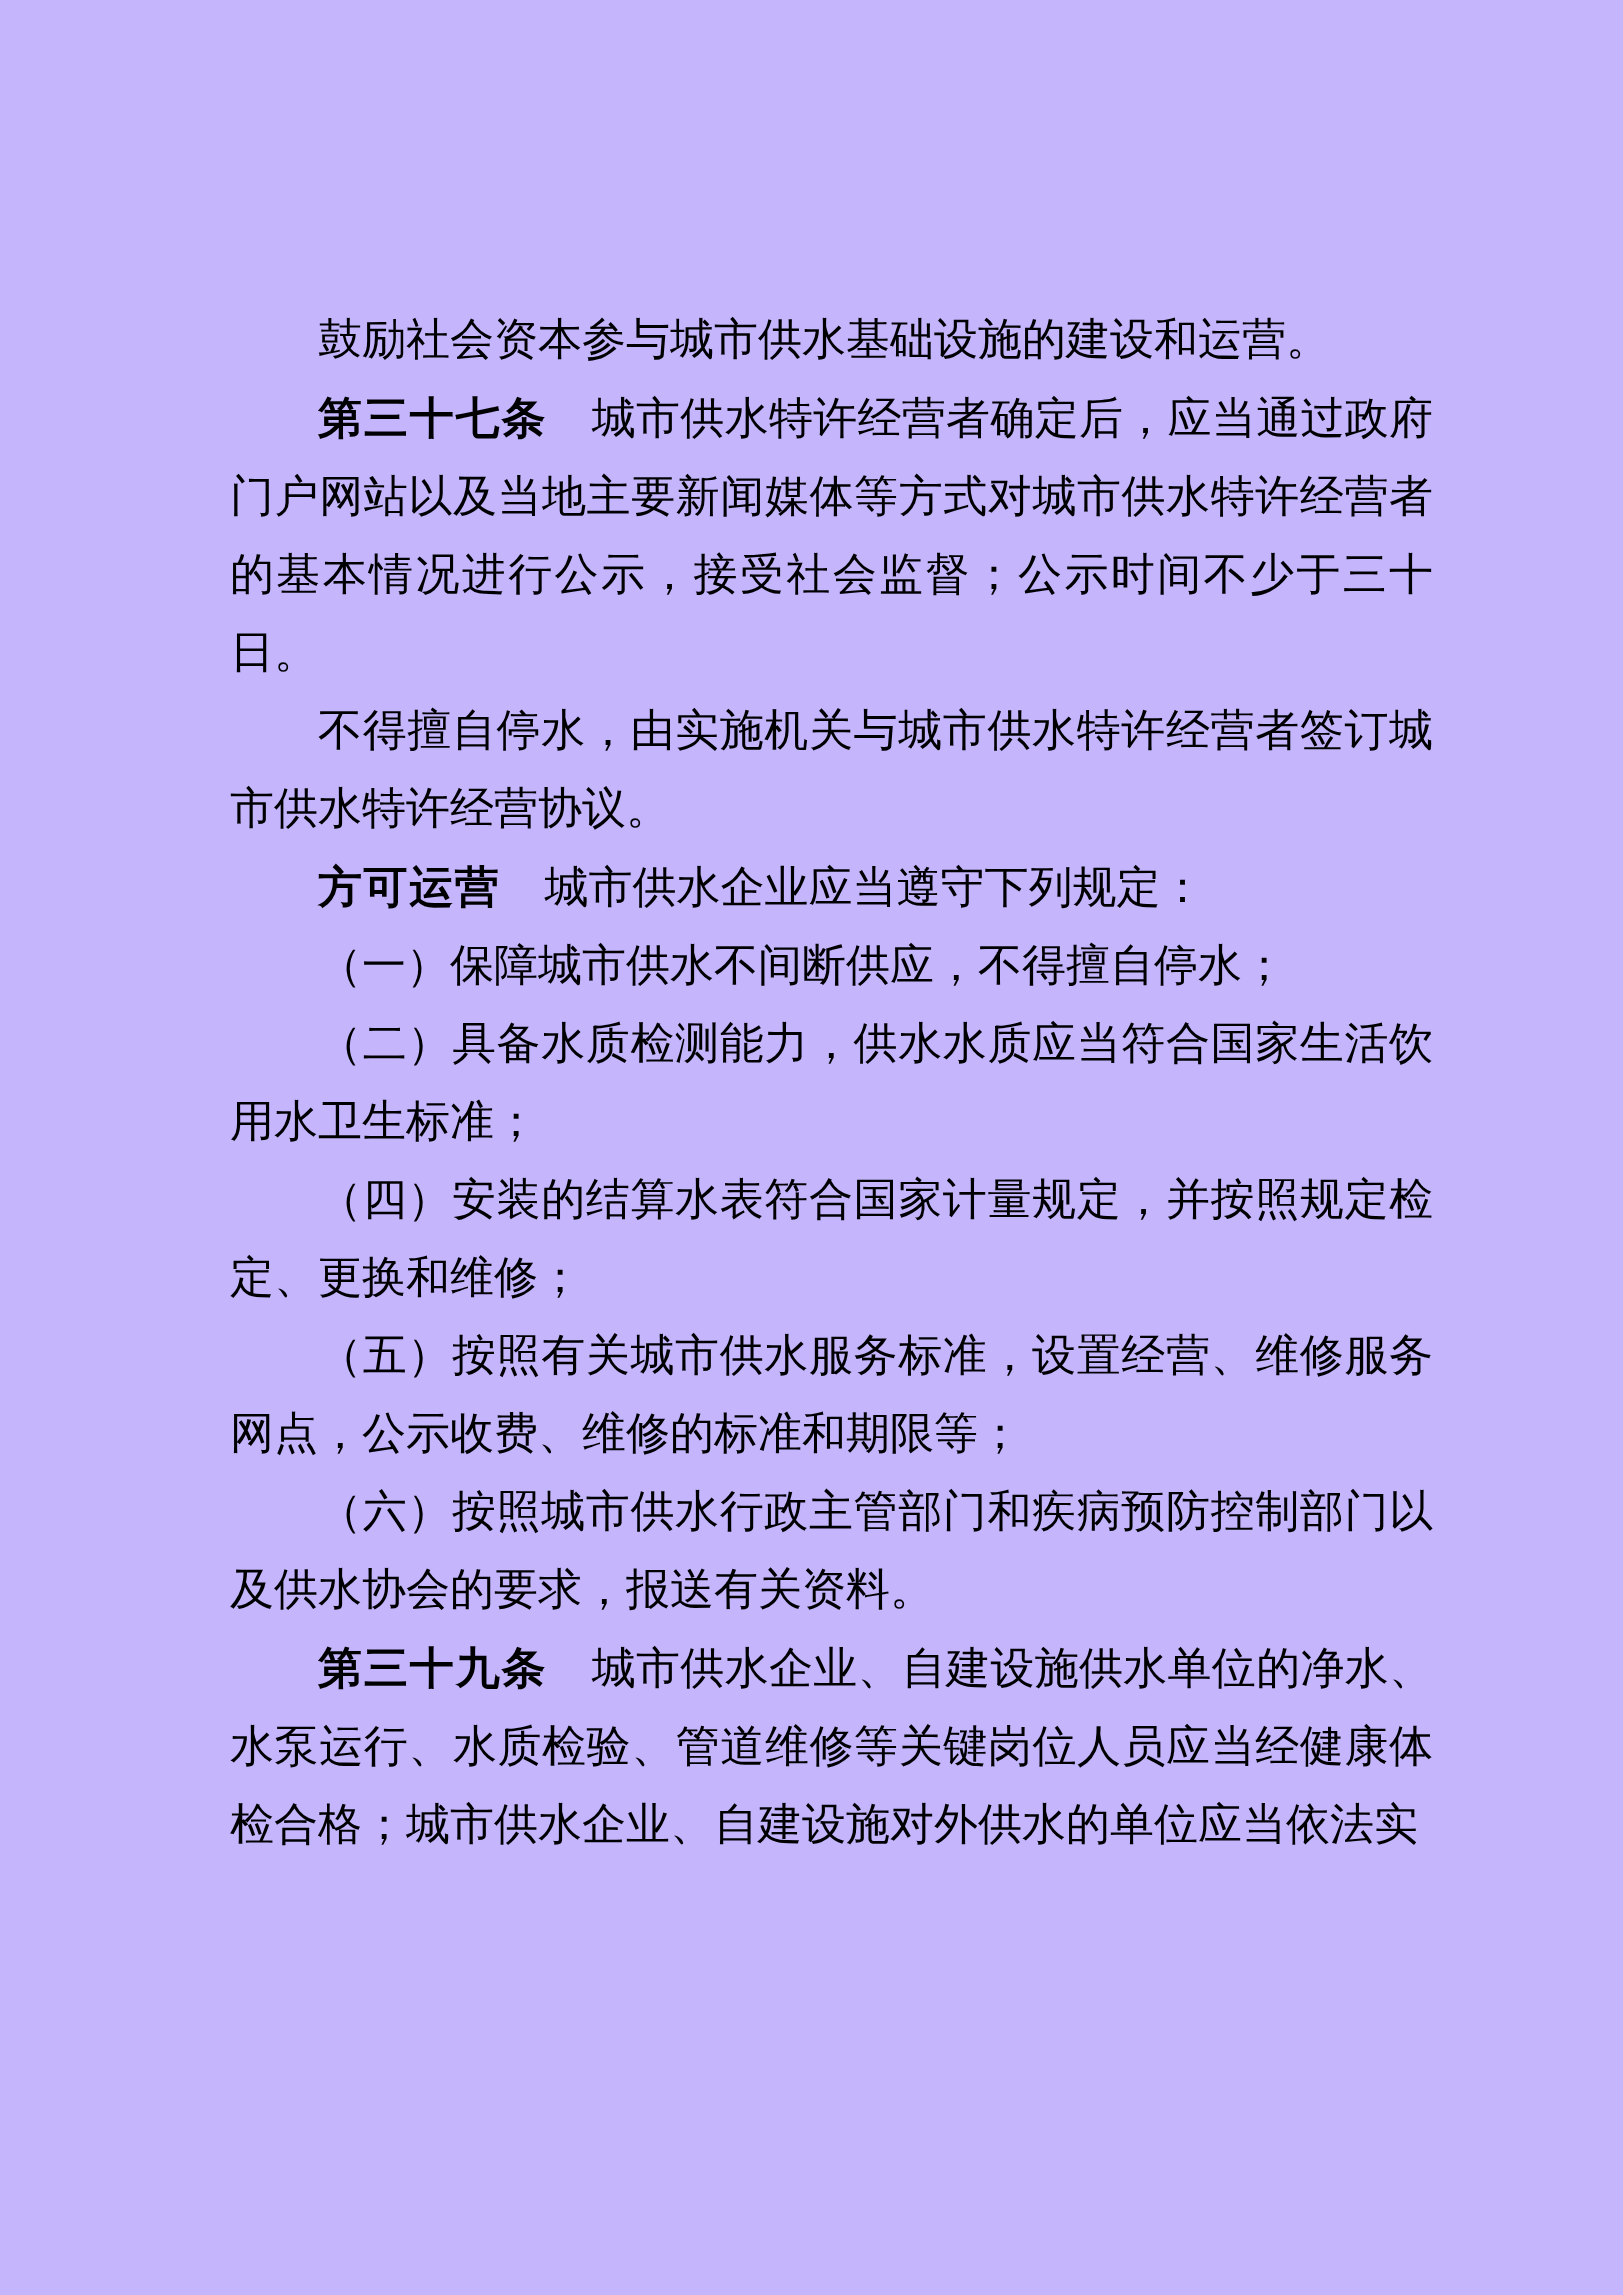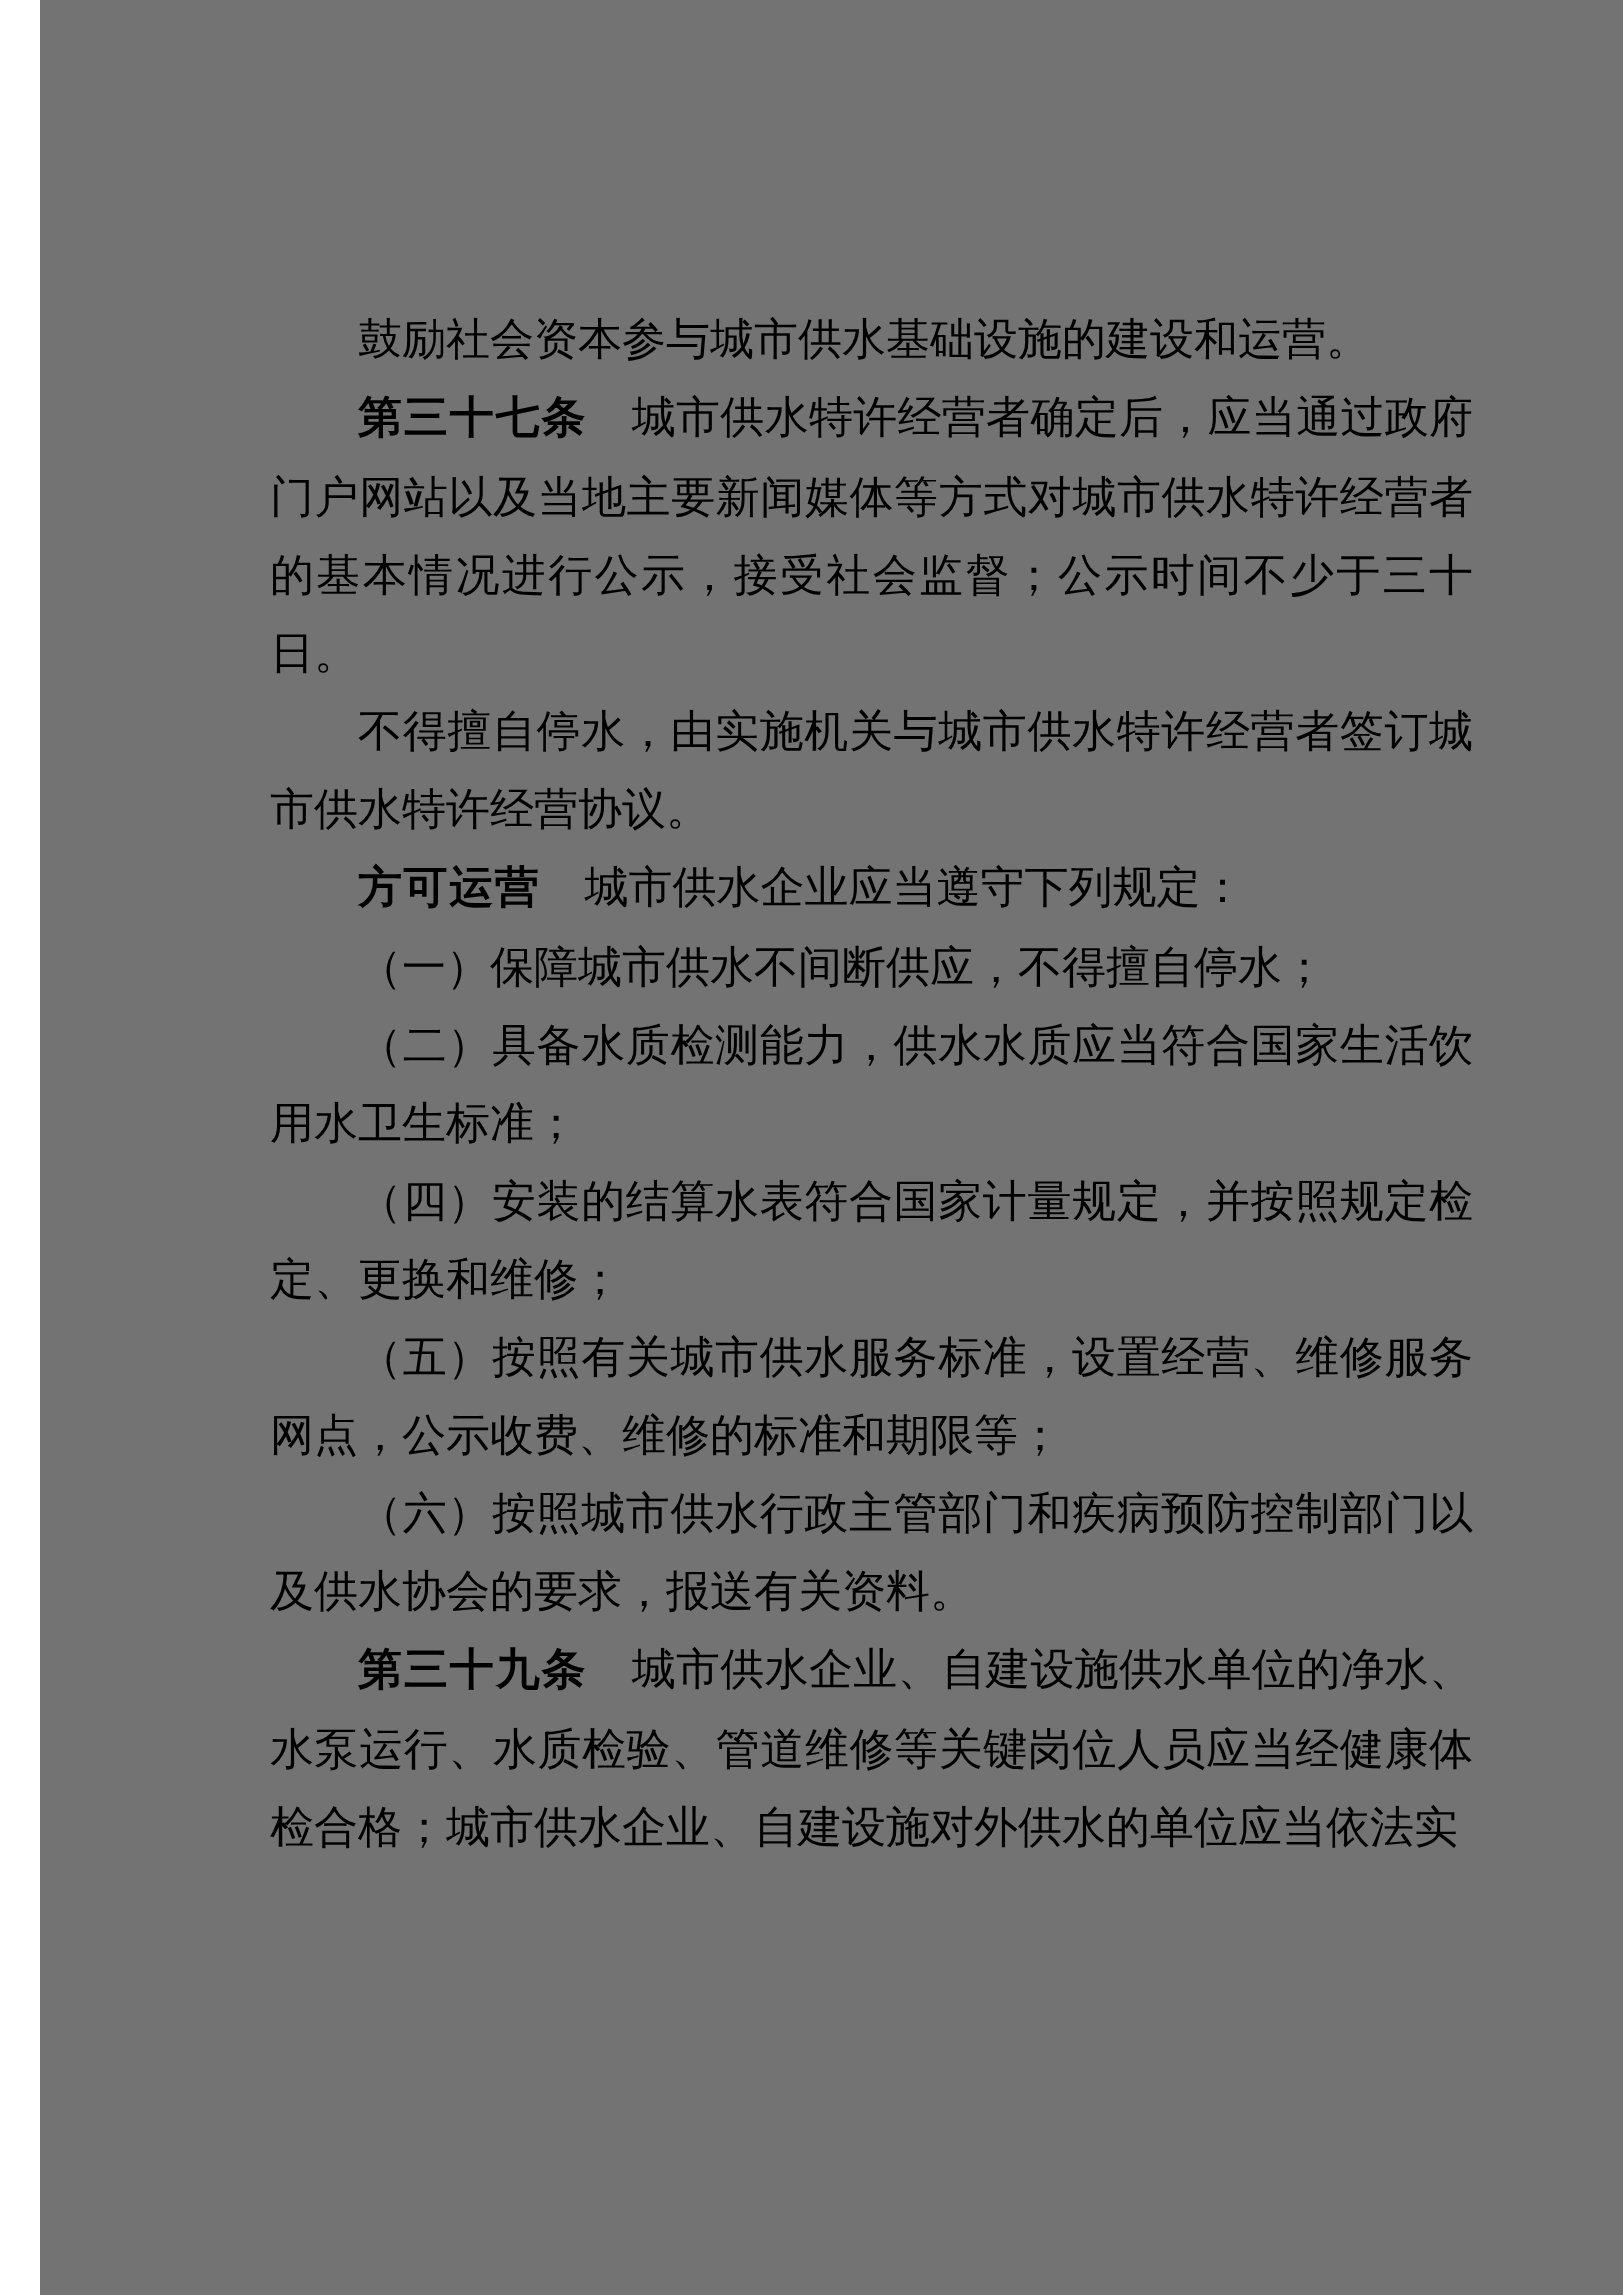--- a/index.html
+++ b/index.html
@@ -11,42 +11,41 @@
     height: 2295px;
     background: #ffffff;
     position: relative;
     overflow: hidden;
     color: #000000;
     font-family: "Liberation Serif", "DejaVu Serif", serif;
   }
   .page {
     position: absolute;
     inset: 0;
-    background: #737373;
-    margin-left: 40px;
+    background: #c4b5fd;
   }
   .doc {
     position: absolute;
     left: 230px;
     top: 301px;
     width: 1203px;
   }
   .para {
     margin: 0;
     padding: 0;
     font-size: 44px;
     line-height: 78px;
     text-align: justify;
     text-indent: 2em;
     word-break: break-all;
   }
   .article-no {
     font-weight: bold;
     
-    font-family: Liberation Mono, monospace;
+    font-family: Liberation Sans, sans-serif;
     letter-spacing: 1.6px;
   }
 </style>
 </head>
 <body>
 
 <div class="page">
   <div class="doc" id="document-body" style="color: rgb(0, 0, 0);">
       <p class="para"><span>鼓励社会资本参与城市供水基础设施的建设和运营。</span></p>
       <p class="para"><span class="article-no">第三十七条</span><span>　城市供水特许经营者确定后，应当通过政府门户网站以及当地主要新闻媒体等方式对城市供水特许经营者的基本情况进行公示，接受社会监督；公示时间不少于三十日。</span></p>

